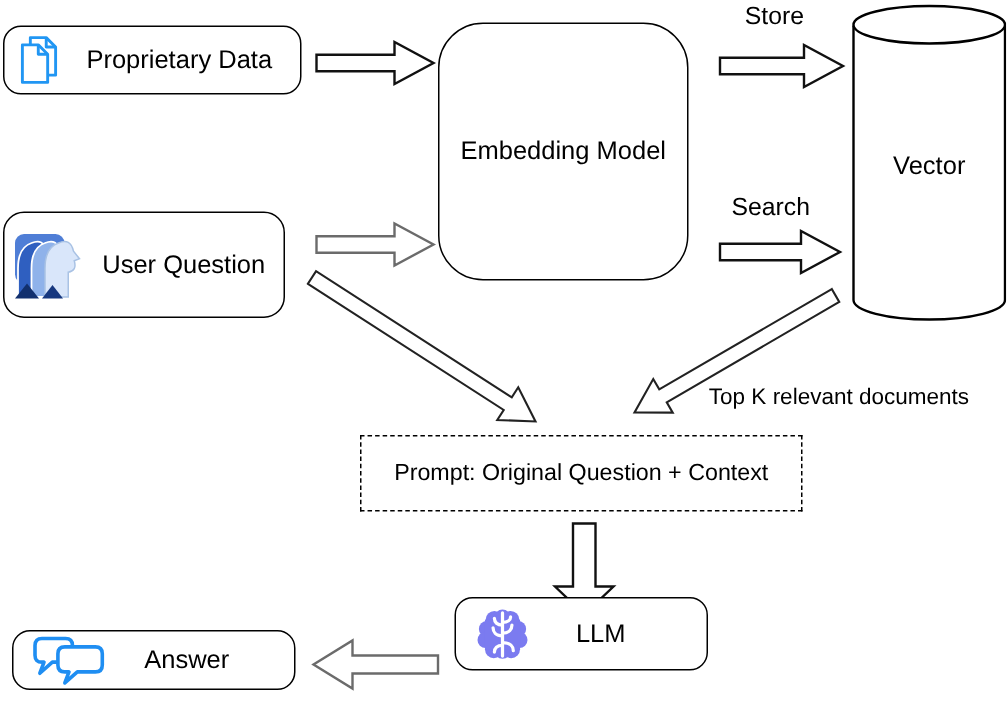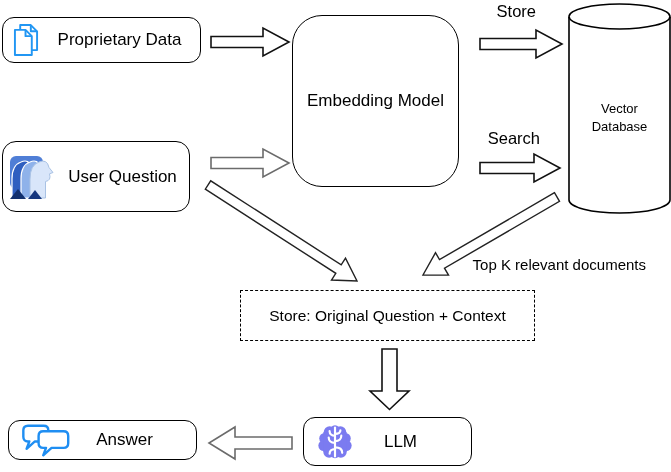--- a/index.html
+++ b/index.html
@@ -43,21 +43,21 @@
     position:absolute;
     font-size:16.5px;
     white-space:nowrap;
     text-align:right;
   }
   .edge-label.small{font-size:15px;}
   .cyl-label{
     position:absolute;
     left:569px;top:100px;width:101px;
     text-align:center;
-    font-size:13px;
+    font-size:17px;
     line-height:1.35;
   }
 </style>
 </head>
 <body>
 
 <div class="canvas">
 
   <svg class="layer" viewBox="0 0 671 472">
 
@@ -108,32 +108,31 @@
     </span>
     <span class="label">User Question</span>
   </div>
 
   <div class="node biground embedding" style="left:292px;top:15px;width:167px;height:172px;">
     <span class="label">Embedding Model</span>
   </div>
 
   <div class="cyl-label">
     <div>Vector</div>
-    <div>Database</div>
   </div>
 
   <div class="edge-label" style="left:480px;top:2px;width:56px;">Store</div>
   <div class="edge-label" style="left:480px;top:129px;width:60px;">Search</div>
   <div class="edge-label small" style="left:460px;top:256px;width:186px;">Top K relevant documents</div>
 
   <div class="node prompt" style="left:240px;top:290px;width:295px;height:51px;">
-    <span class="label" style="font-size:15.5px;">Store: Original Question + Context</span>
+    <span class="label" style="font-size:15.5px;">Prompt: Original Question + Context</span>
   </div>
 
-  <div class="node rounded" style="left:303px;top:417px;width:169px;height:49px;padding-left:11px;">
+  <div class="node rounded" style="left:303px;top:398px;width:169px;height:49px;padding-left:11px;">
     <span class="icon">
       <svg width="40" height="36" viewBox="0 0 40 40">
         <g fill="#7b7bf0">
           <circle cx="14" cy="9" r="6.5"></circle>
             <circle cx="26" cy="9" r="6.5"></circle>
             <circle cx="20" cy="7.5" r="6"></circle>
           <circle cx="8.5" cy="16" r="6"></circle>
             <circle cx="31.5" cy="16" r="6"></circle>
           <circle cx="7.5" cy="24" r="6"></circle>
             <circle cx="32.5" cy="24" r="6"></circle>

